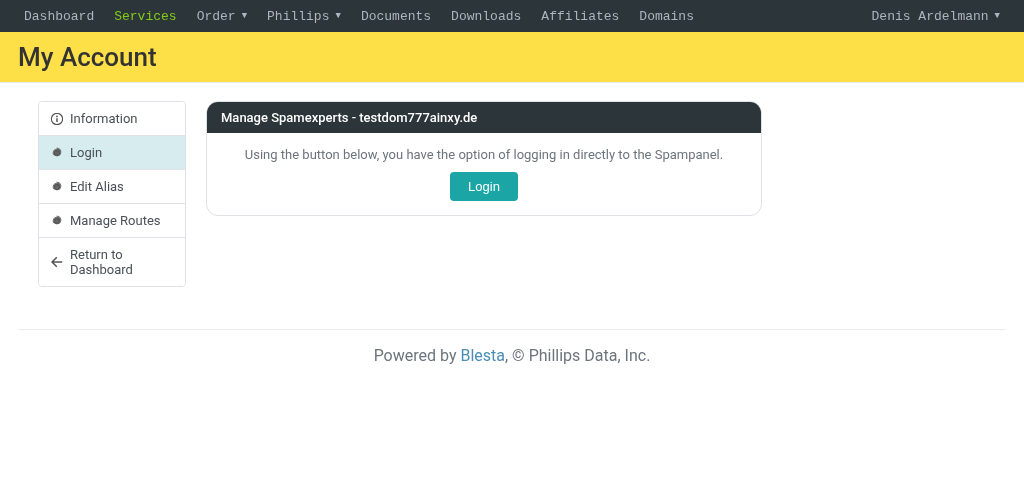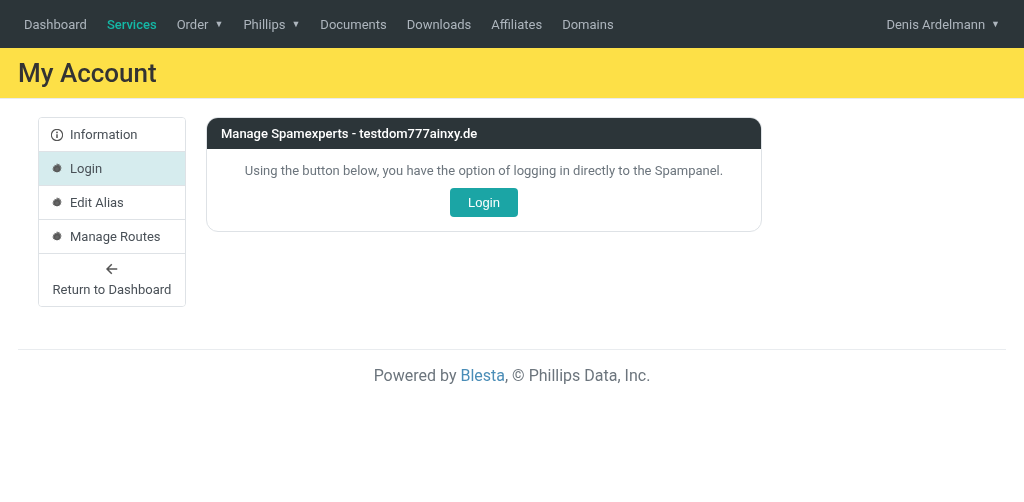--- a/index.html
+++ b/index.html
@@ -1,32 +1,32 @@
 <!DOCTYPE html>
 <html><head>
   <meta charset="utf-8">
   <style>
     * { margin: 0; padding: 0; box-sizing: border-box; }
     body { font-family: -apple-system, BlinkMacSystemFont, "Segoe UI", Roboto, "Helvetica Neue", Arial, sans-serif; font-size: 14px; color: #212529; background: #fff; }
     
-    .navbar { background: #2c3539; color: #d0d0d0; display: flex; justify-content: space-between; padding: 0 14px; height: 48px; align-items: center; }
+    .navbar { background: #2c3539; color: #d0d0d0; display: flex; justify-content: space-between; padding: 0 14px; height: 32px; align-items: center; font-family: Liberation Mono, monospace; }
     .navbar-left, .navbar-right { display: flex; align-items: center; gap: 0; }
     .nav-item { padding: 6px 10px; color: #adb5bd; cursor: pointer; font-size: 13px; display: flex; align-items: center; gap: 4px; }
-    .nav-item.active { color: #14b8a6; font-weight: 500; }
+    .nav-item.active { color: #84cc16; font-weight: 500; }
     .caret { font-size: 9px; margin-left: 2px; }
     
     .header-bar { background: #fde047; border-bottom: 1px solid #e9ecef; padding: 10px 18px; }
     .page-title { font-size: 26px; font-weight: 500; color: #333; }
     
     .container { padding: 18px; display: flex; gap: 20px; max-width: 780px; }
     
     .sidebar { width: 168px; flex-shrink: 0; padding-left: 20px; }
     .list-group { border: 1px solid #dee2e6; border-radius: 4px; overflow: hidden; }
     .list-group-item { padding: 9px 12px; border-bottom: 1px solid #dee2e6; display: flex; align-items: center; gap: 7px; font-size: 13px; cursor: pointer; background: #fff; color: #495057; }
-    .list-group-item:last-child { border-bottom: none; flex-direction: column; }
+    .list-group-item:last-child { border-bottom: none; }
     .list-group-item.active { background: #d6ecee; color: #495057; }
     .list-icon { width: 12px; height: 12px; display: inline-flex; align-items: center; justify-content: center; flex-shrink: 0; }
     
     .main { flex: 1; }
     .card { border: 1px solid #dee2e6; border-radius: 12px; overflow: hidden; }
     .card-header { background: #2c3539; color: #fff; padding: 8px 14px; font-size: 13px; font-weight: 500; }
     .card-body { padding: 14px; text-align: center; }
     .card-text { color: #6c757d; font-size: 13px; margin-bottom: 10px; }
     .btn-primary { background: #1ba5a5; color: #fff; border: none; border-radius: 4px; padding: 7px 18px; font-size: 13px; cursor: pointer; }
     

